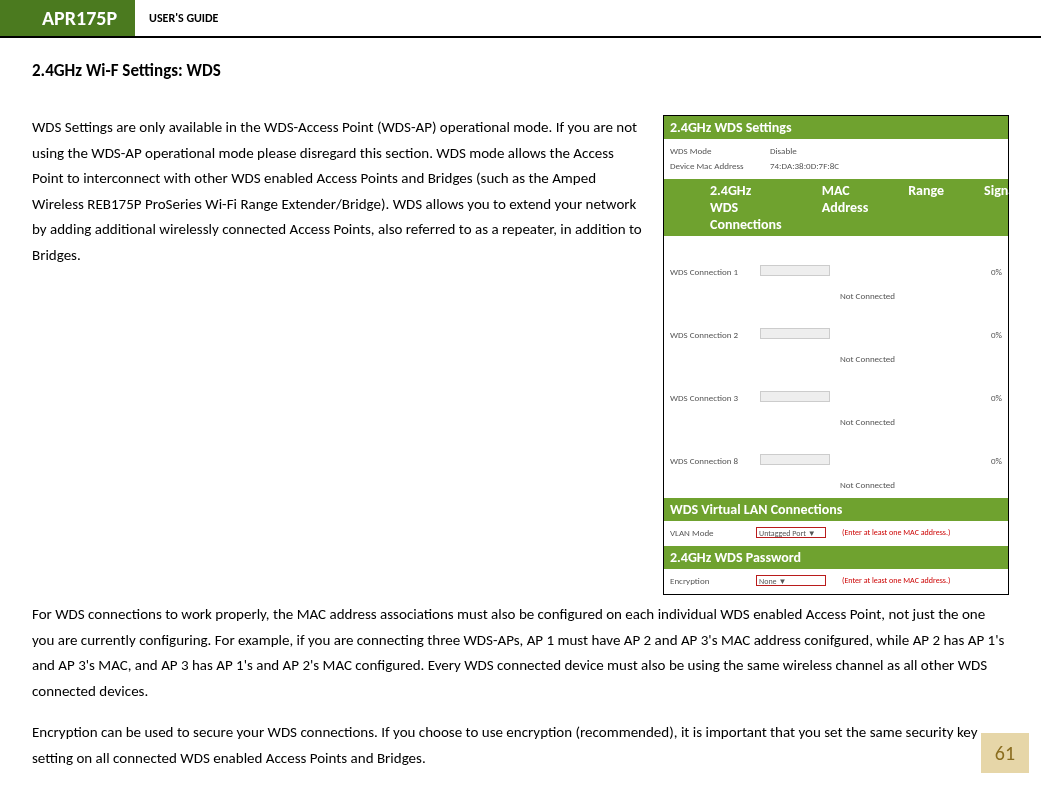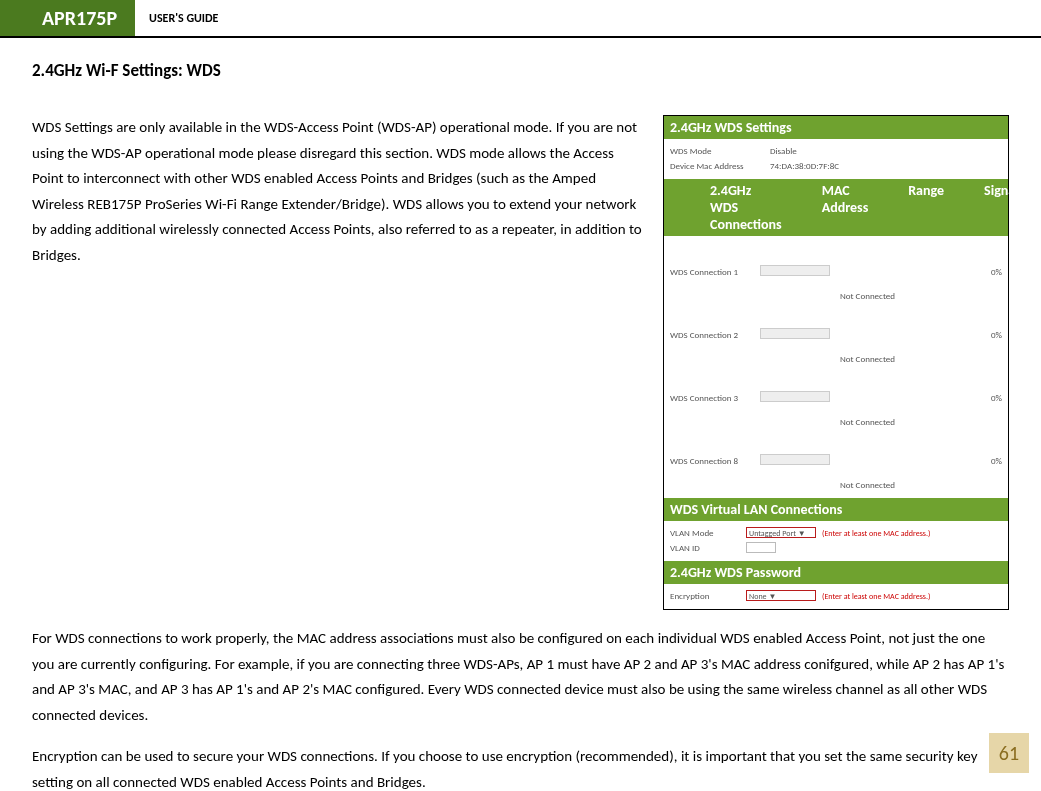--- a/index.html
+++ b/index.html
@@ -80,37 +80,37 @@
   .conn-table { width: 100%; }
   .conn-row { display: flex; padding: 2px 0; align-items: center; }
   .conn-row .c1 { width: 90px; color: #555; }
   .conn-row .c2 { width: 80px; }
   .conn-row .c2 .mac-input {
     display: inline-block; width: 70px; height: 11px;
     background: #eee; border: 1px solid #ccc;
   }
   .conn-row .c3 { flex: 1; color: #555; margin-top: 48px; }
   .conn-row .c4 { width: 30px; text-align: right; color: #555; }
-  .vlan-row { display: flex; padding: 2px 0; align-items: flex-end; gap: 6px; }
+  .vlan-row { display: flex; padding: 2px 0; align-items: flex-start; gap: 16px; }
   .vlan-row .lbl { width: 70px; color: #555; }
   .vlan-select {
     display: inline-block; width: 70px; height: 11px;
     background: #fff; border: 1px solid #b91c1c; font-size: 8px;
     padding: 0 2px; color: #555;
   }
   .vlan-input {
     display: inline-block; width: 30px; height: 11px;
     background: #fff; border: 1px solid #bbb;
   }
   .hint { color: #c00; font-size: 8px; }
   .page-number {
     position: absolute;
     right: 12px;
     bottom: 18px;
-    width: 40px;
+    width: 48px;
     height: 40px;
     background: #e6d6a8;
     display: flex;
     align-items: center;
     justify-content: center;
     font-size: 20px;
     color: #8a6d1f;
   }
 </style>
 </head>
@@ -179,38 +179,34 @@
 
       <div class="panel-head">
         <span>WDS Virtual LAN Connections</span>
       </div>
       <div class="panel-body">
         <div class="vlan-row">
           <span class="lbl">VLAN Mode</span>
           <span class="vlan-select">Untagged Port ▼</span>
           <span class="hint">(Enter at least one MAC address.)</span>
         </div>
-        <div class="vlan-row">
-          <span class="lbl">VLAN ID</span>
-          <span class="vlan-input"></span>
-        </div>
       </div>
 
       <div class="panel-head">
         <span>2.4GHz WDS Password</span>
       </div>
       <div class="panel-body">
         <div class="vlan-row">
           <span class="lbl">Encryption</span>
           <span class="vlan-select">None ▼</span>
           <span class="hint">(Enter at least one MAC address.)</span>
         </div>
       </div>
     </div>
   </div>
 
-  <div class="body-text" style="margin-top:16px;">
+  <div class="body-text" style="margin-top:7px;">
     <p>For WDS connections to work properly, the MAC address associations must also be configured on each individual WDS enabled Access Point, not just the one you are currently configuring.  For example, if you are connecting three WDS-APs, AP 1 must have AP 2 and AP 3's MAC address conifgured, while AP 2 has AP 1's and AP 3's MAC, and AP 3 has AP 1's and AP 2's MAC configured.  Every WDS connected device must also be using the same wireless channel as all other WDS connected devices.</p>
     <p>Encryption can be used to secure your WDS connections.  If you choose to use encryption (recommended), it is important that you set the same security key setting on all connected WDS enabled Access Points and Bridges.</p>
   </div>
 </div>
 
 <div class="page-number">61</div>
 
 </body></html>

